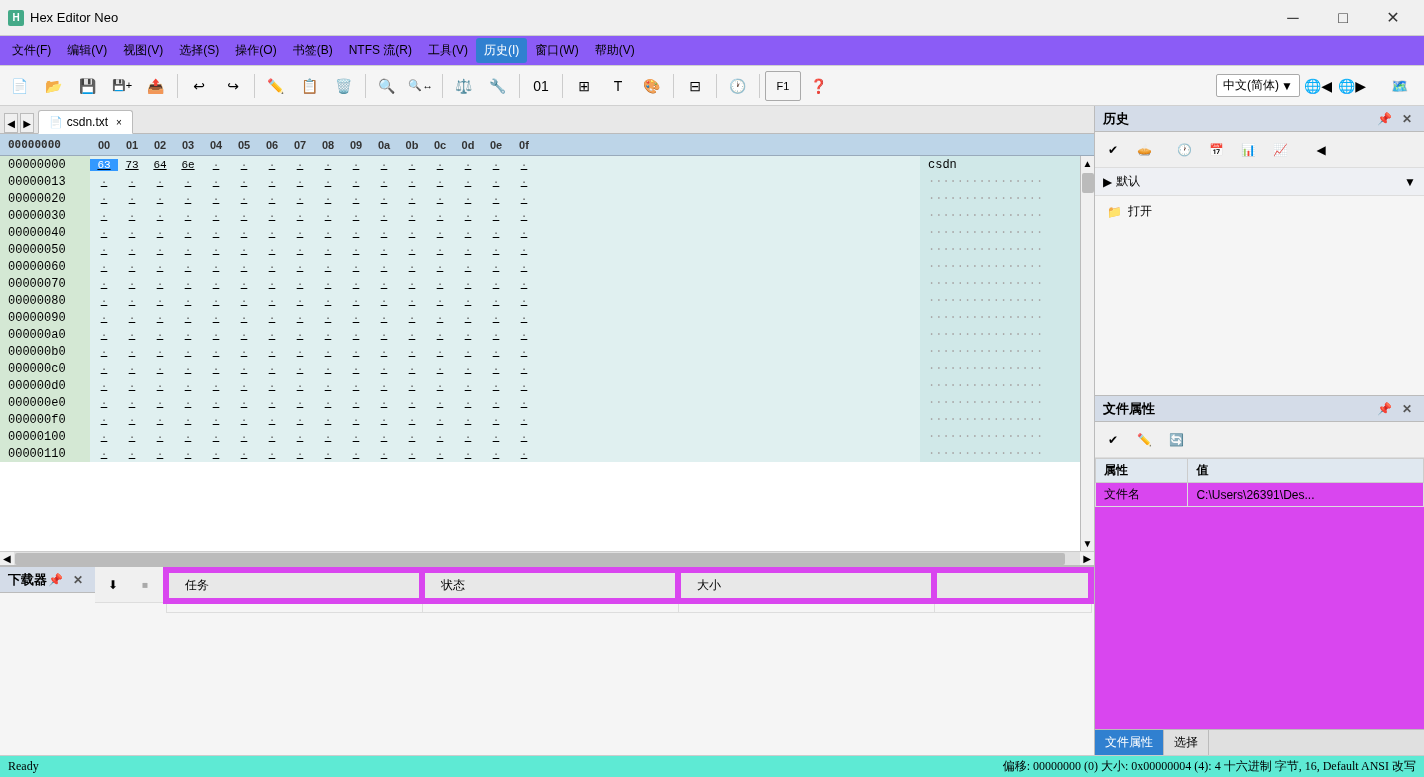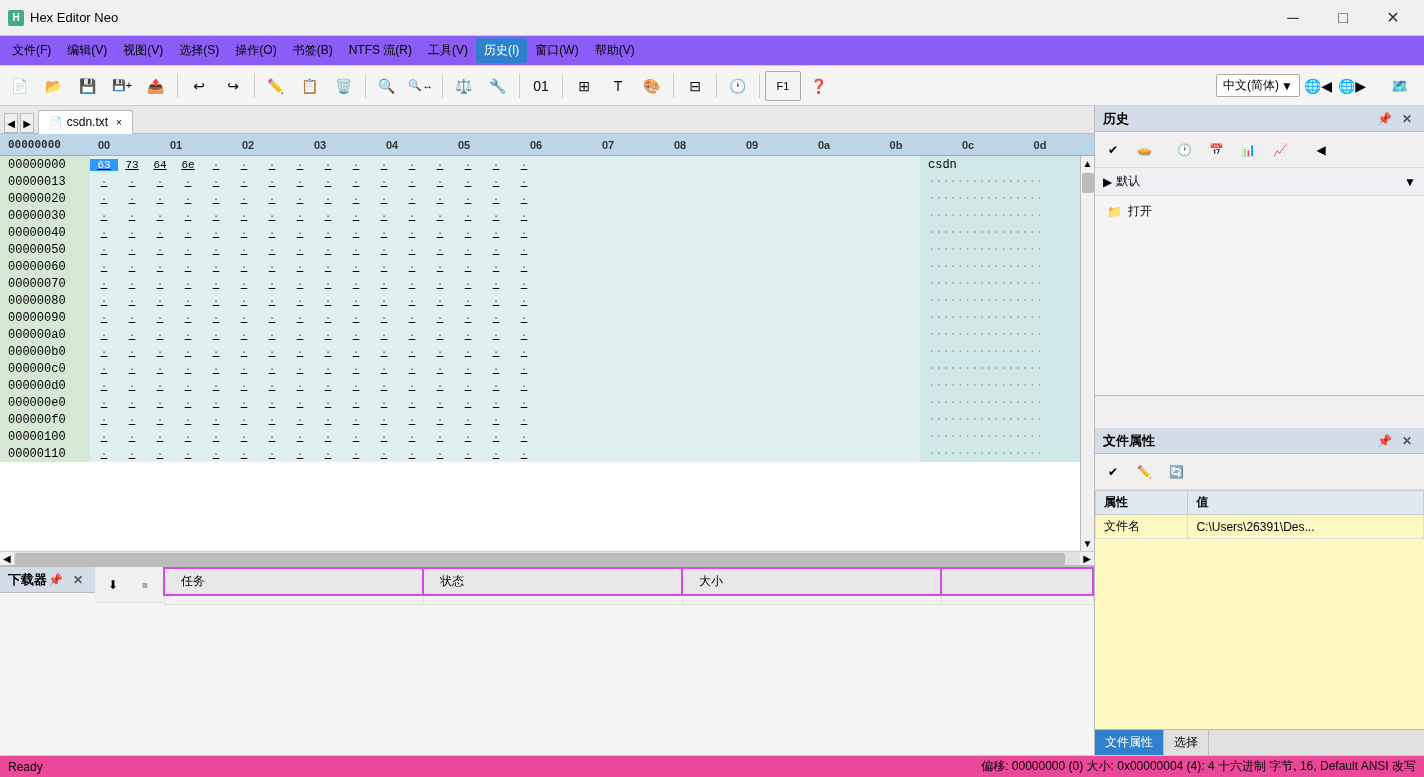--- a/index.html
+++ b/index.html
@@ -36,21 +36,21 @@
     .nav-arrow { width: 14px; height: 20px; display: flex; align-items: center; justify-content: center; cursor: pointer; font-size: 10px; border: 1px solid #bbb; background: #f0f0f0; }
     .tab { display: flex; align-items: center; gap: 4px; padding: 4px 10px; background: #e0e0e0; border: 1px solid #bbb; border-bottom: none; cursor: pointer; font-size: 12px; border-radius: 3px 3px 0 0; margin-right: 2px; }
     .tab.active { background: white; border-bottom: 1px solid white; margin-bottom: -1px; }
     .tab-icon { font-size: 11px; }
     .tab-close { font-size: 10px; margin-left: 4px; cursor: pointer; }
     
     
     #hex-content { flex: 1; display: flex; flex-direction: column; overflow: hidden; background: white; }
     #hex-header { display: flex; background: #bdd5e8; height: 22px; align-items: center; border-bottom: 1px solid #9ab; font-size: 12px; font-weight: bold; padding: 0 0; }
     #addr-header { width: 90px; min-width: 90px; padding-left: 8px; color: #333; }
-    #hex-cols { display: flex; flex: 1; gap: 44px; }
+    #hex-cols { display: flex; flex: 1; }
     .hex-col-header { width: 28px; text-align: center; color: #333; font-size: 11px; }
     #text-header { width: 160px; padding-left: 16px; color: #333; font-size: 11px; }
     
     #hex-rows { flex: 1; overflow-y: auto; overflow-x: hidden; }
     .hex-row { display: flex; height: 17px; align-items: center; font-family: 'Courier New', monospace; font-size: 12px; }
     .hex-addr { width: 90px; min-width: 90px; padding-left: 8px; color: #000; background: #d4e8d4; height: 100%; display: flex; align-items: center; }
     .hex-bytes { display: flex; flex: 1; height: 100%; align-items: center; background: #e0f0f0; text-decoration: underline; }
     .hex-byte { width: 28px; text-align: center; color: #555; font-size: 11px; }
     .hex-byte.filled { color: #000; }
     .hex-byte.selected { background: #3399ff; color: white; }
@@ -68,44 +68,44 @@
     #history-header { height: 26px; background: #d4dce8; display: flex; align-items: center; justify-content: space-between; padding: 0 8px; font-size: 13px; font-weight: bold; border-bottom: 1px solid #bbb; }
     #history-header-btns { display: flex; gap: 4px; }
     .panel-btn { width: 18px; height: 18px; cursor: pointer; display: flex; align-items: center; justify-content: center; font-size: 12px; color: #555; }
     #history-toolbar { height: 36px; background: #f0f0f0; display: flex; align-items: center; padding: 0 4px; gap: 4px; border-bottom: 1px solid #ddd; }
     .hist-btn { width: 28px; height: 26px; display: flex; align-items: center; justify-content: center; cursor: pointer; border: 1px solid transparent; }
     #history-filter { height: 28px; background: #eef0f4; display: flex; align-items: center; padding: 0 8px; gap: 4px; border-bottom: 1px solid #ddd; font-size: 12px; }
     #history-tree { flex: 1; overflow-y: auto; padding: 4px; }
     .hist-item { display: flex; align-items: center; gap: 6px; padding: 3px 8px; cursor: pointer; font-size: 12px; }
     
     
-    #props-panel { flex: 1; background: #fef9c3; display: flex; flex-direction: column; margin-top: 32px; }
+    #props-panel { flex: 1; background: #d946ef; display: flex; flex-direction: column; }
     #props-header { height: 26px; background: #d4dce8; display: flex; align-items: center; justify-content: space-between; padding: 0 8px; font-size: 13px; font-weight: bold; border-bottom: 1px solid #bbb; }
     #props-toolbar { height: 36px; background: #f0f0f0; display: flex; align-items: center; padding: 0 4px; gap: 4px; border-bottom: 1px solid #ddd; }
     #props-table { flex: 1; overflow-y: auto; }
     #props-table table { width: 100%; border-collapse: collapse; font-size: 12px; }
     #props-table th { background: #e0e8f0; padding: 3px 8px; text-align: left; border: 1px solid #ccc; font-weight: bold; font-size: 12px; }
     #props-table td { padding: 3px 8px; border: 1px solid #ddd; vertical-align: middle; }
     .prop-checkbox { width: 12px; height: 12px; border: 1px solid #999; display: inline-flex; align-items: center; justify-content: center; }
     .prop-checkbox.checked::after { content: '✓'; font-size: 10px; }
     #props-tabs { height: 26px; background: #e0e0e0; display: flex; align-items: center; border-top: 1px solid #bbb; }
     .props-tab { padding: 4px 10px; cursor: pointer; font-size: 12px; border-right: 1px solid #bbb; }
     .props-tab.active { background: #3080d0; color: white; }
     
     
     #bottom-panel { height: 190px; background: #f5f5f5; border-top: 2px solid #bbb; display: flex; flex-direction: row; }
     #bottom-header { height: 26px; background: #d4dce8; display: flex; align-items: center; justify-content: space-between; padding: 0 8px; font-size: 13px; font-weight: bold; border-bottom: 1px solid #bbb; }
     #bottom-toolbar { height: 36px; background: #f0f0f0; display: flex; align-items: center; padding: 0 4px; gap: 4px; border-bottom: 1px solid #ddd; }
     #bottom-content { flex: 1; overflow: auto; }
     #bottom-content table { width: 100%; border-collapse: collapse; font-size: 12px; }
-    #bottom-content th { background: #e8e8e8; padding: 4px 16px; text-align: left; border: 2px solid #d946ef; font-weight: normal; }
+    #bottom-content th { background: #e8e8e8; padding: 4px 16px; text-align: left; border: 6px solid #d946ef; font-weight: normal; }
     #bottom-content td { padding: 4px 8px; border: 1px solid #ddd; }
     
     
-    #status-bar { height: 22px; background: #ec4899; border-top: 1px solid #ccc; display: flex; align-items: center; padding: 0 8px; font-size: 12px; color: #000; justify-content: space-between; }
+    #status-bar { height: 22px; background: #5eead4; border-top: 1px solid #ccc; display: flex; align-items: center; padding: 0 8px; font-size: 12px; color: #000; justify-content: space-between; font-family: Liberation Serif, serif; }
     
     .scrollbar-v { width: 14px; background: #f0f0f0; border-left: 1px solid #bbb; display: flex; flex-direction: column; align-items: center; }
     .scroll-thumb-v { width: 12px; background: #bbb; border-radius: 2px; margin: 2px; }
   </style>
 </head>
 <body>
 
 <div id="title-bar">
   <div id="title-left">
     <div id="title-icon">H</div>

